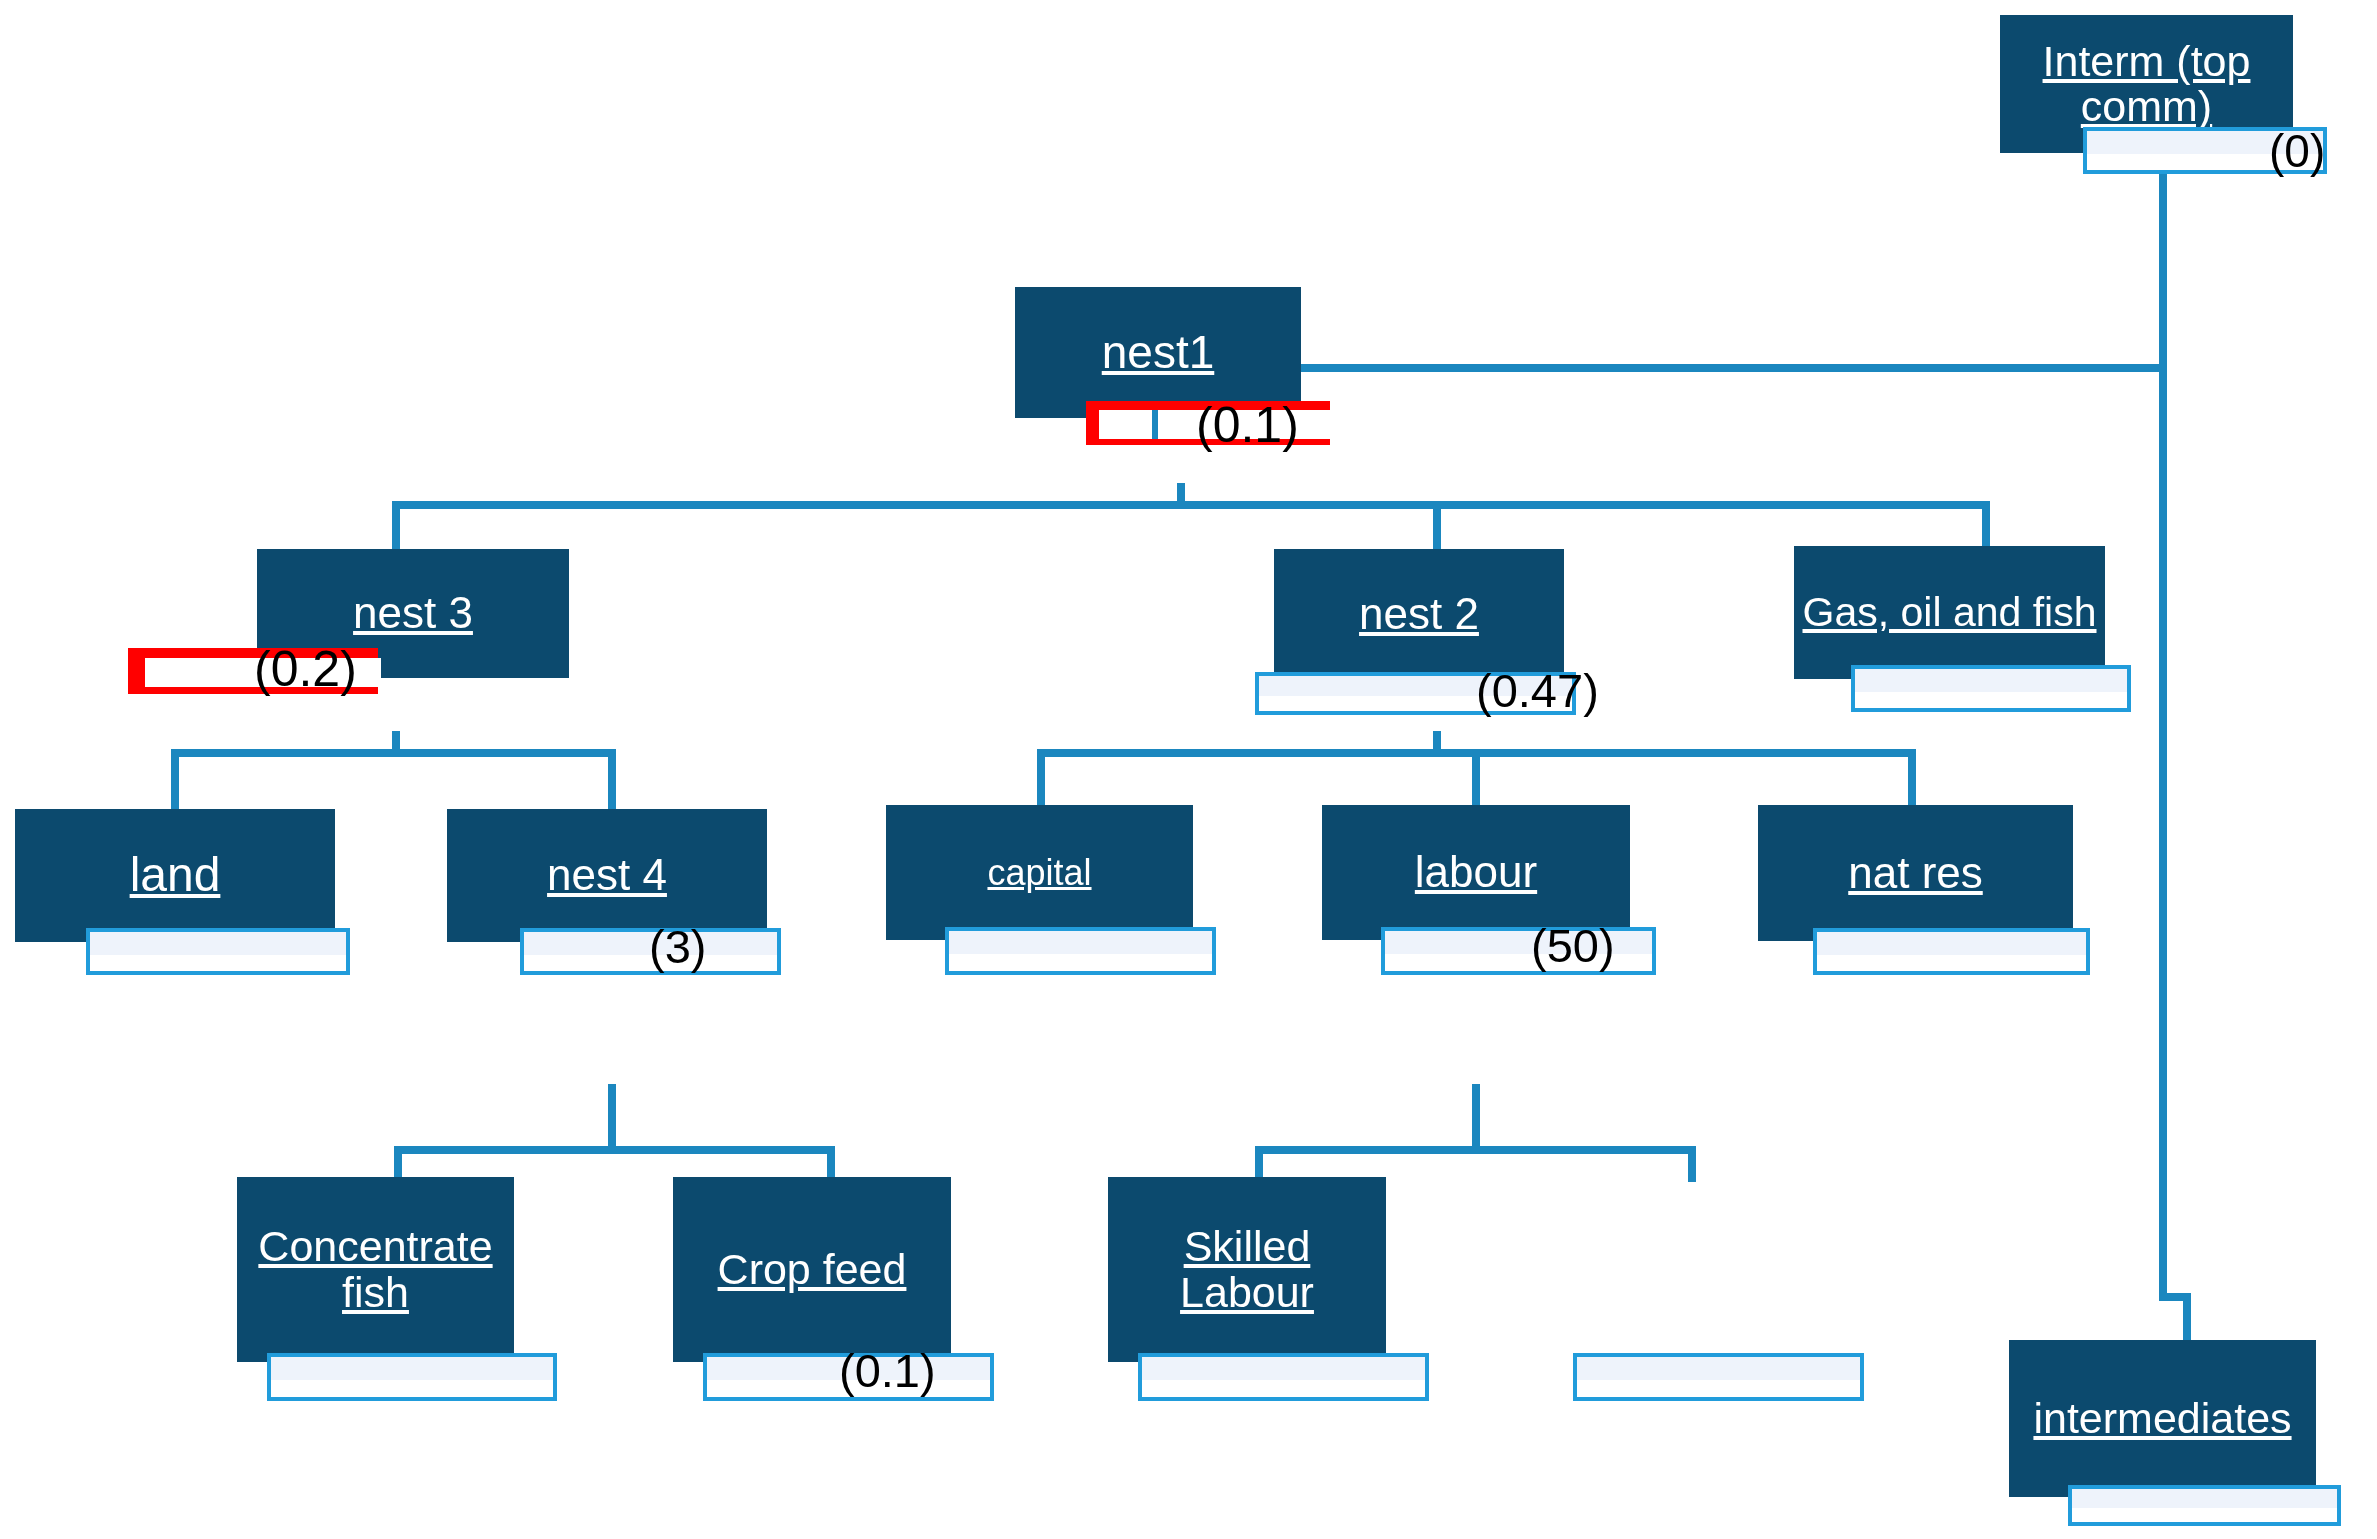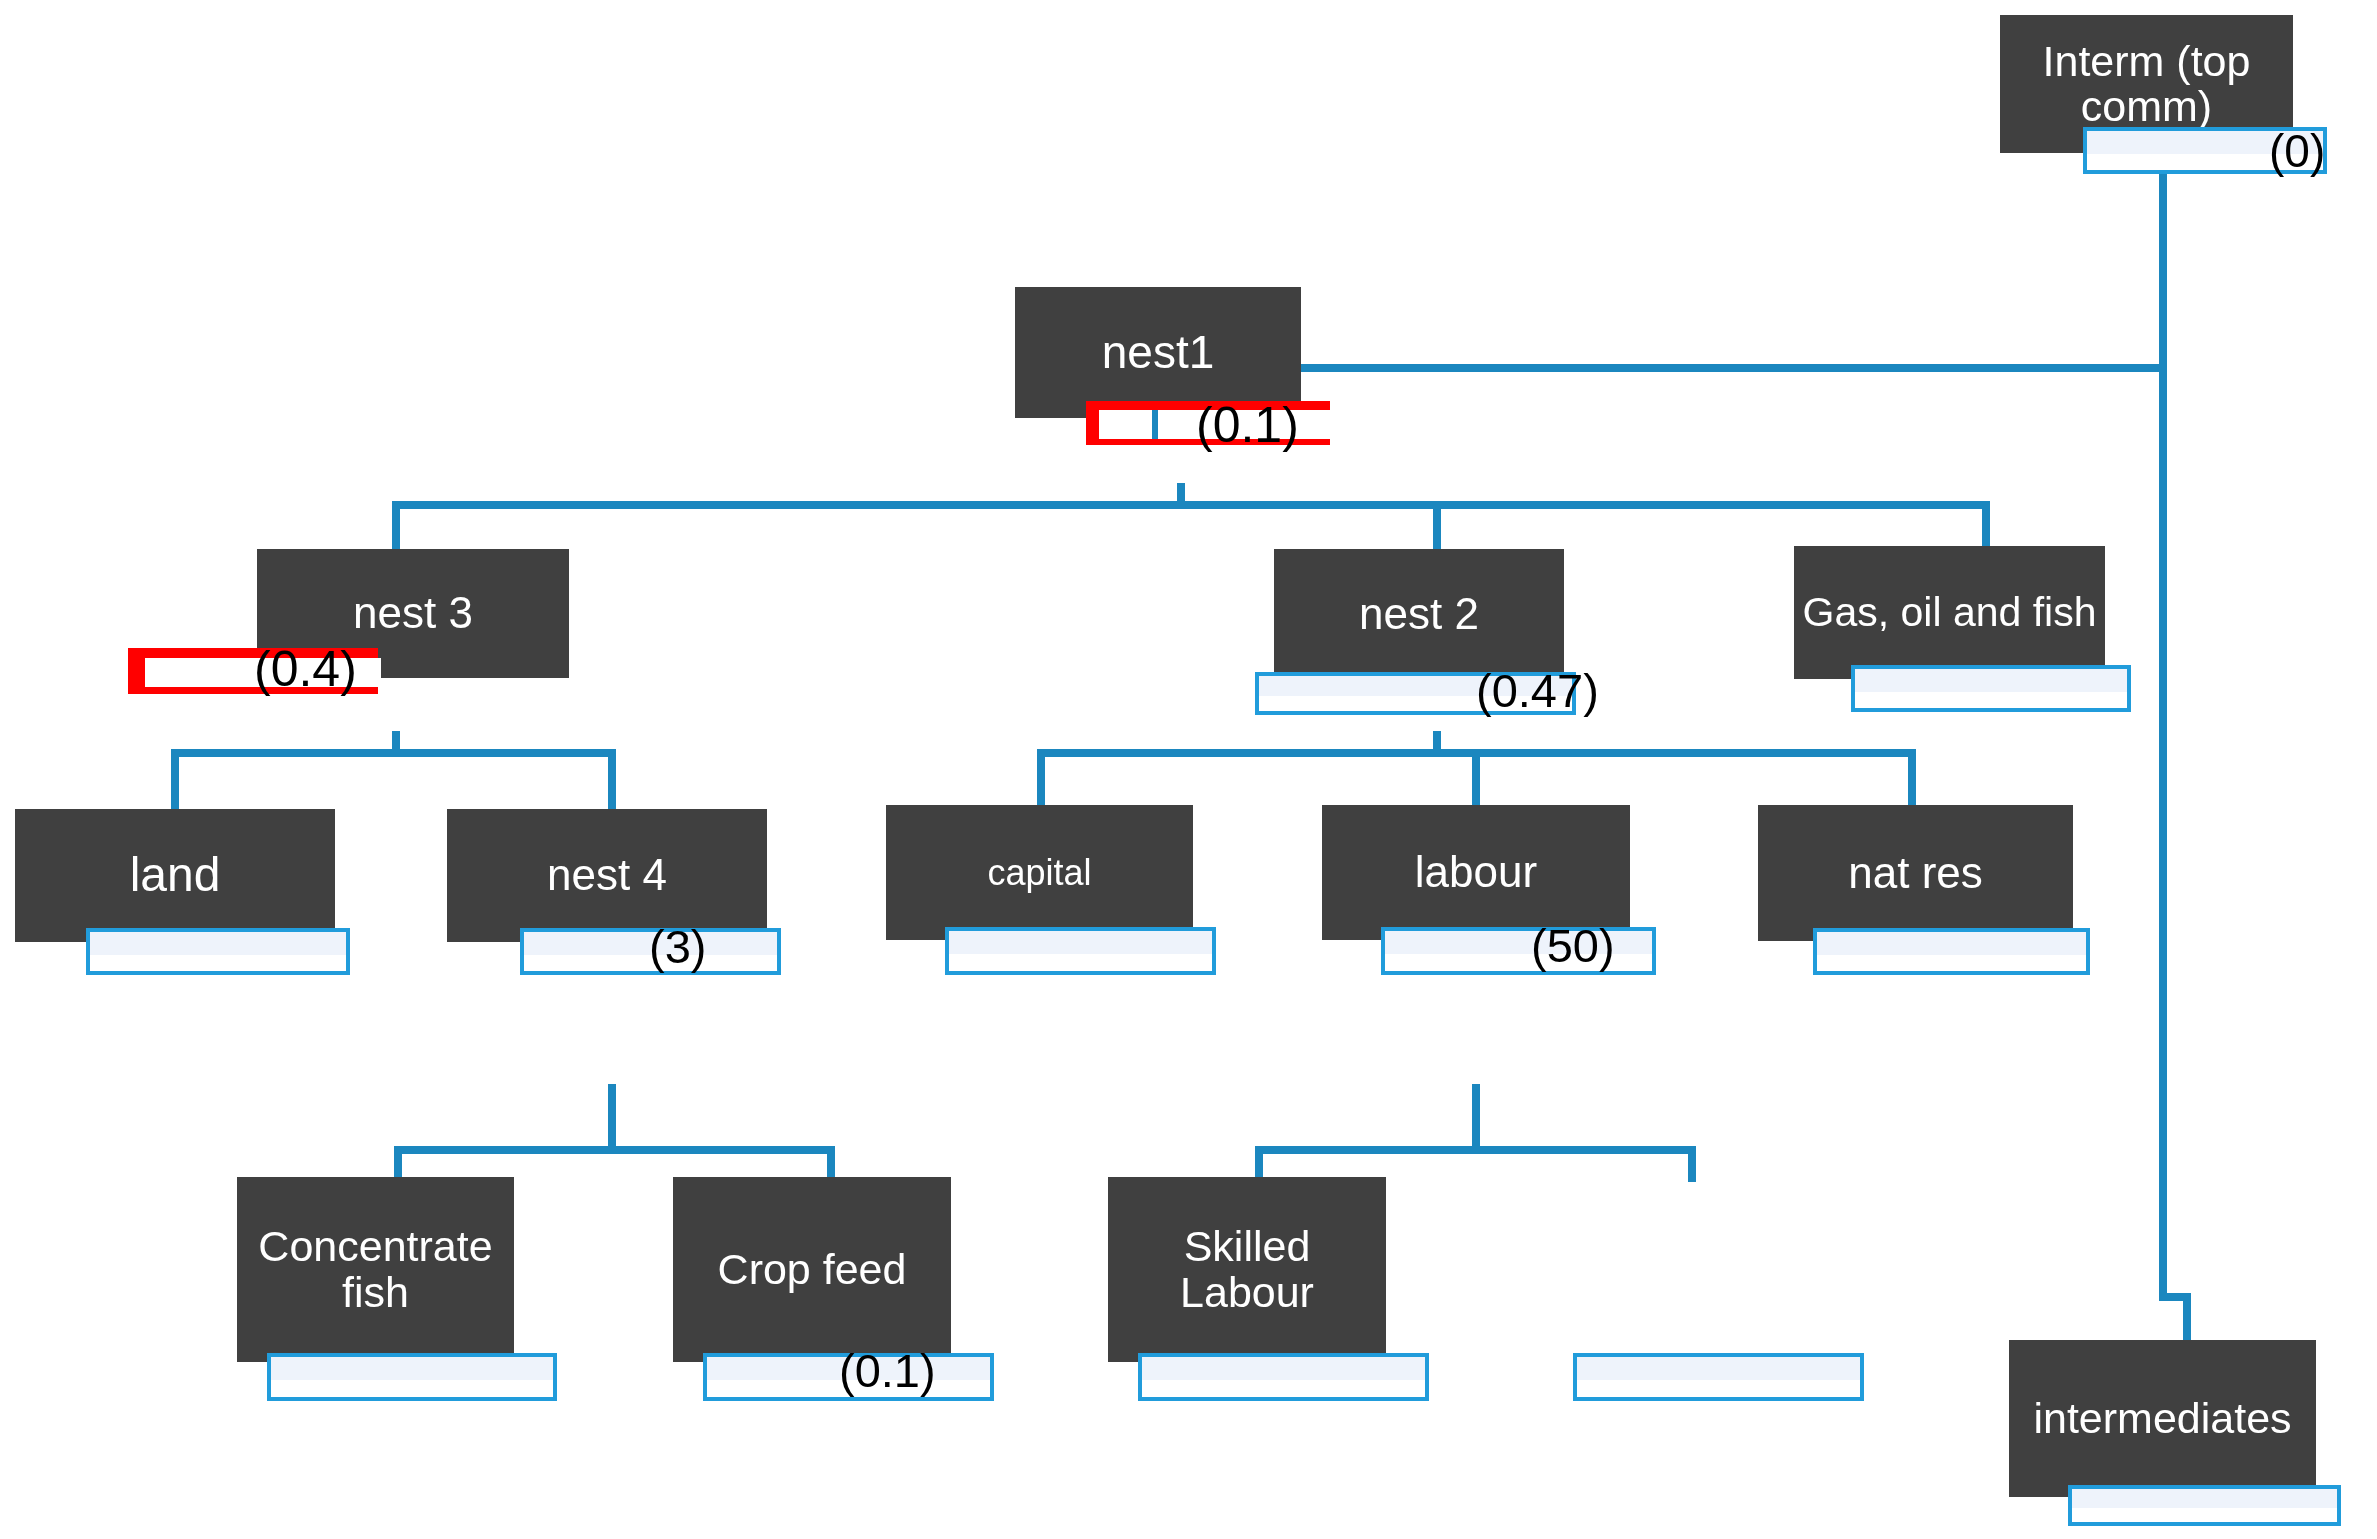--- a/index.html
+++ b/index.html
@@ -11,27 +11,28 @@
     font-family:"Liberation Sans", sans-serif;
   }
 
   
   .hline,.vline{position:absolute;background:#1b87bf;}
 
   
   .node{position:absolute;}
   .node .body{
     position:absolute;left:0;top:0;
-    background:#404040;
+    background:#0c4a6e;
     box-sizing:border-box;
     display:flex;align-items:center;justify-content:center;
     text-align:center;
     color:#ffffff;
     line-height:1.05;
     padding:2.8px 4.1px;
+    text-decoration:underline;
   }
   .node .label{
     display:block;width:100%;
     font-weight:400;
     letter-spacing:0px;
   }
   
   .node .strip{
     position:absolute;
     background:#ffffff;
@@ -121,21 +122,21 @@
   </div>
 
   <div class="node" style="left:233px;top:549px;width:290px;height:163px;">
     <div class="body" style="width:312px;height:129px;font-size:44px;margin-left:24px;">
       <span class="label">nest 3</span>
     </div>
     <div class="hl" style="left:-105px;top:99px;width:250px;height:46px;"></div>
     <div class="strip" style="left:-88px;top:109px;width:236px;height:29px;border-width:0;background:#ffffff;z-index:5;">
       <div class="fill" style="height:50%;background:#ffffff;"></div>
     </div>
-    <div class="val" style="left:21px;top:91px;font-size:50px;">(0.4)</div>
+    <div class="val" style="left:21px;top:91px;font-size:50px;">(0.2)</div>
   </div>
 
   <div class="node" style="left:1274px;top:549px;width:321px;height:164px;">
     <div class="body" style="width:290px;height:131px;font-size:44px;">
       <span class="label">nest 2</span>
     </div>
     <div class="strip" style="left:-19.3px;top:123px;width:321px;height:43px;">
       <div class="fill"></div>
     </div>
     <div class="val" style="left:202px;top:114px;font-size:47px;">(0.47)</div>

